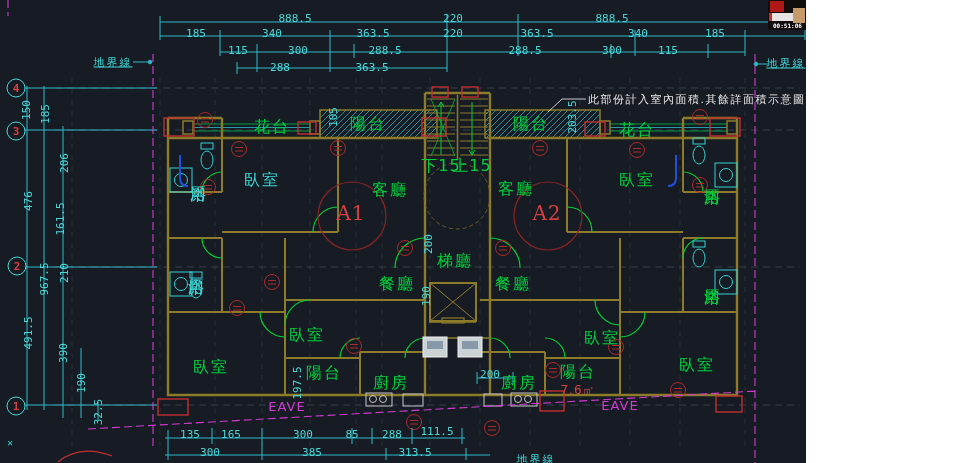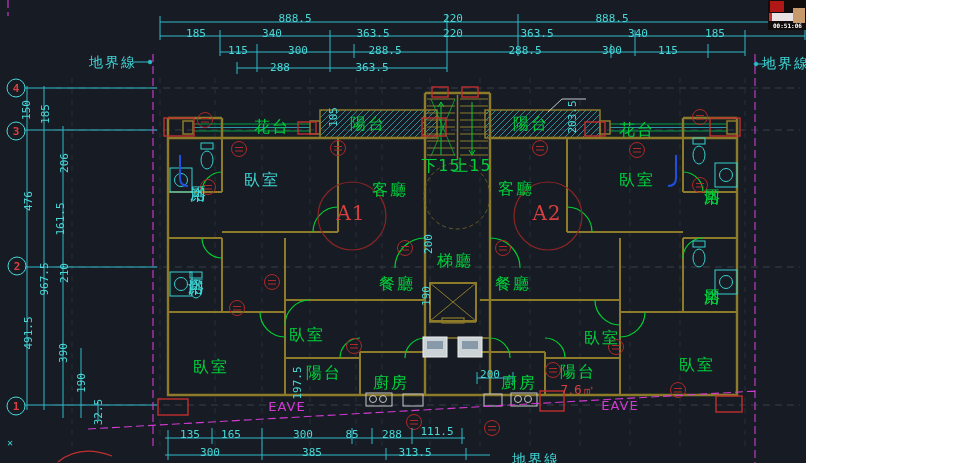--- a/index.html
+++ b/index.html
@@ -11,21 +11,21 @@
   .v{transform:translate(-50%,-50%) rotate(-90deg);}
   .lbl{font-size:16px;letter-spacing:2px;}
   .green{color:#00d23c;}
   .cyan{color:#3fd6d6;}
   .red{color:#d84040;}
   .mag{color:#d23ad2;}
   .white{color:#e8e8e8;}
   .stack{writing-mode:vertical-rl;text-orientation:upright;letter-spacing:0;}
   .unit{font-family:"DejaVu Serif",serif;font-size:20px;letter-spacing:1px;}
   .note{font-size:11px;letter-spacing:1.5px;transform:none;}
-  .bound{font-size:14px;letter-spacing:2px;}
+  .bound{font-size:11px;letter-spacing:2px;text-decoration:underline;}
   .eave{font-size:13px;letter-spacing:1px;}
   .area{font-size:12px;letter-spacing:1px;}
   .stair-lbl{font-size:16px;letter-spacing:1px;}
   .bubble{position:absolute;width:19px;height:19px;border:1.3px solid #49d8d8;border-radius:50%;
           color:#d84040;font:bold 11px "DejaVu Sans Mono",monospace;display:flex;align-items:center;
           justify-content:center;transform:translate(-50%,-50%);box-sizing:border-box;}
   .video{position:absolute;left:768px;top:0;width:42px;height:30px;background:#120d0d;overflow:hidden;}
   .video .r1{position:absolute;left:2px;top:1px;width:14px;height:11px;background:#b01818;}
   .video .r2{position:absolute;left:1px;top:13px;width:22px;height:8px;background:#e8e2e2;border-left:3px solid #c03030;}
   .video .r3{position:absolute;left:25px;top:8px;width:12px;height:15px;background:#c79a6b;}
@@ -277,20 +277,21 @@
 <span class="t lbl green" style="left:324px;top:373px">陽台</span>
 <span class="t lbl green" style="left:578px;top:372px">陽台</span>
 <span class="t red area" style="left:578px;top:390px">7.6㎡</span>
 <span class="t red unit" style="left:351px;top:213px">A1</span>
 <span class="t red unit" style="left:547px;top:213px">A2</span>
 <span class="t green stair-lbl" style="left:441px;top:166px">下15</span>
 <span class="t green stair-lbl" style="left:472px;top:166px">上15</span>
 <span class="t mag eave" style="left:287px;top:406px">EAVE</span>
 <span class="t mag eave" style="left:620px;top:405px">EAVE</span>
 
+<span class="white note" style="position:absolute;left:588px;top:92px">此部份計入室內面積.其餘詳面積示意圖</span>
 <span class="t cyan bound" style="left:113px;top:62px">地界線</span>
 <span class="t cyan bound" style="left:786px;top:63px">地界線</span>
 <span class="t cyan bound" style="left:536px;top:459px">地界線</span>
 <span class="t cyan x-mark" style="left:10px;top:444px">✕</span>
 
 </div>
 
 <div class="video">
   <div class="r1"></div>
   <div class="r2"></div>

